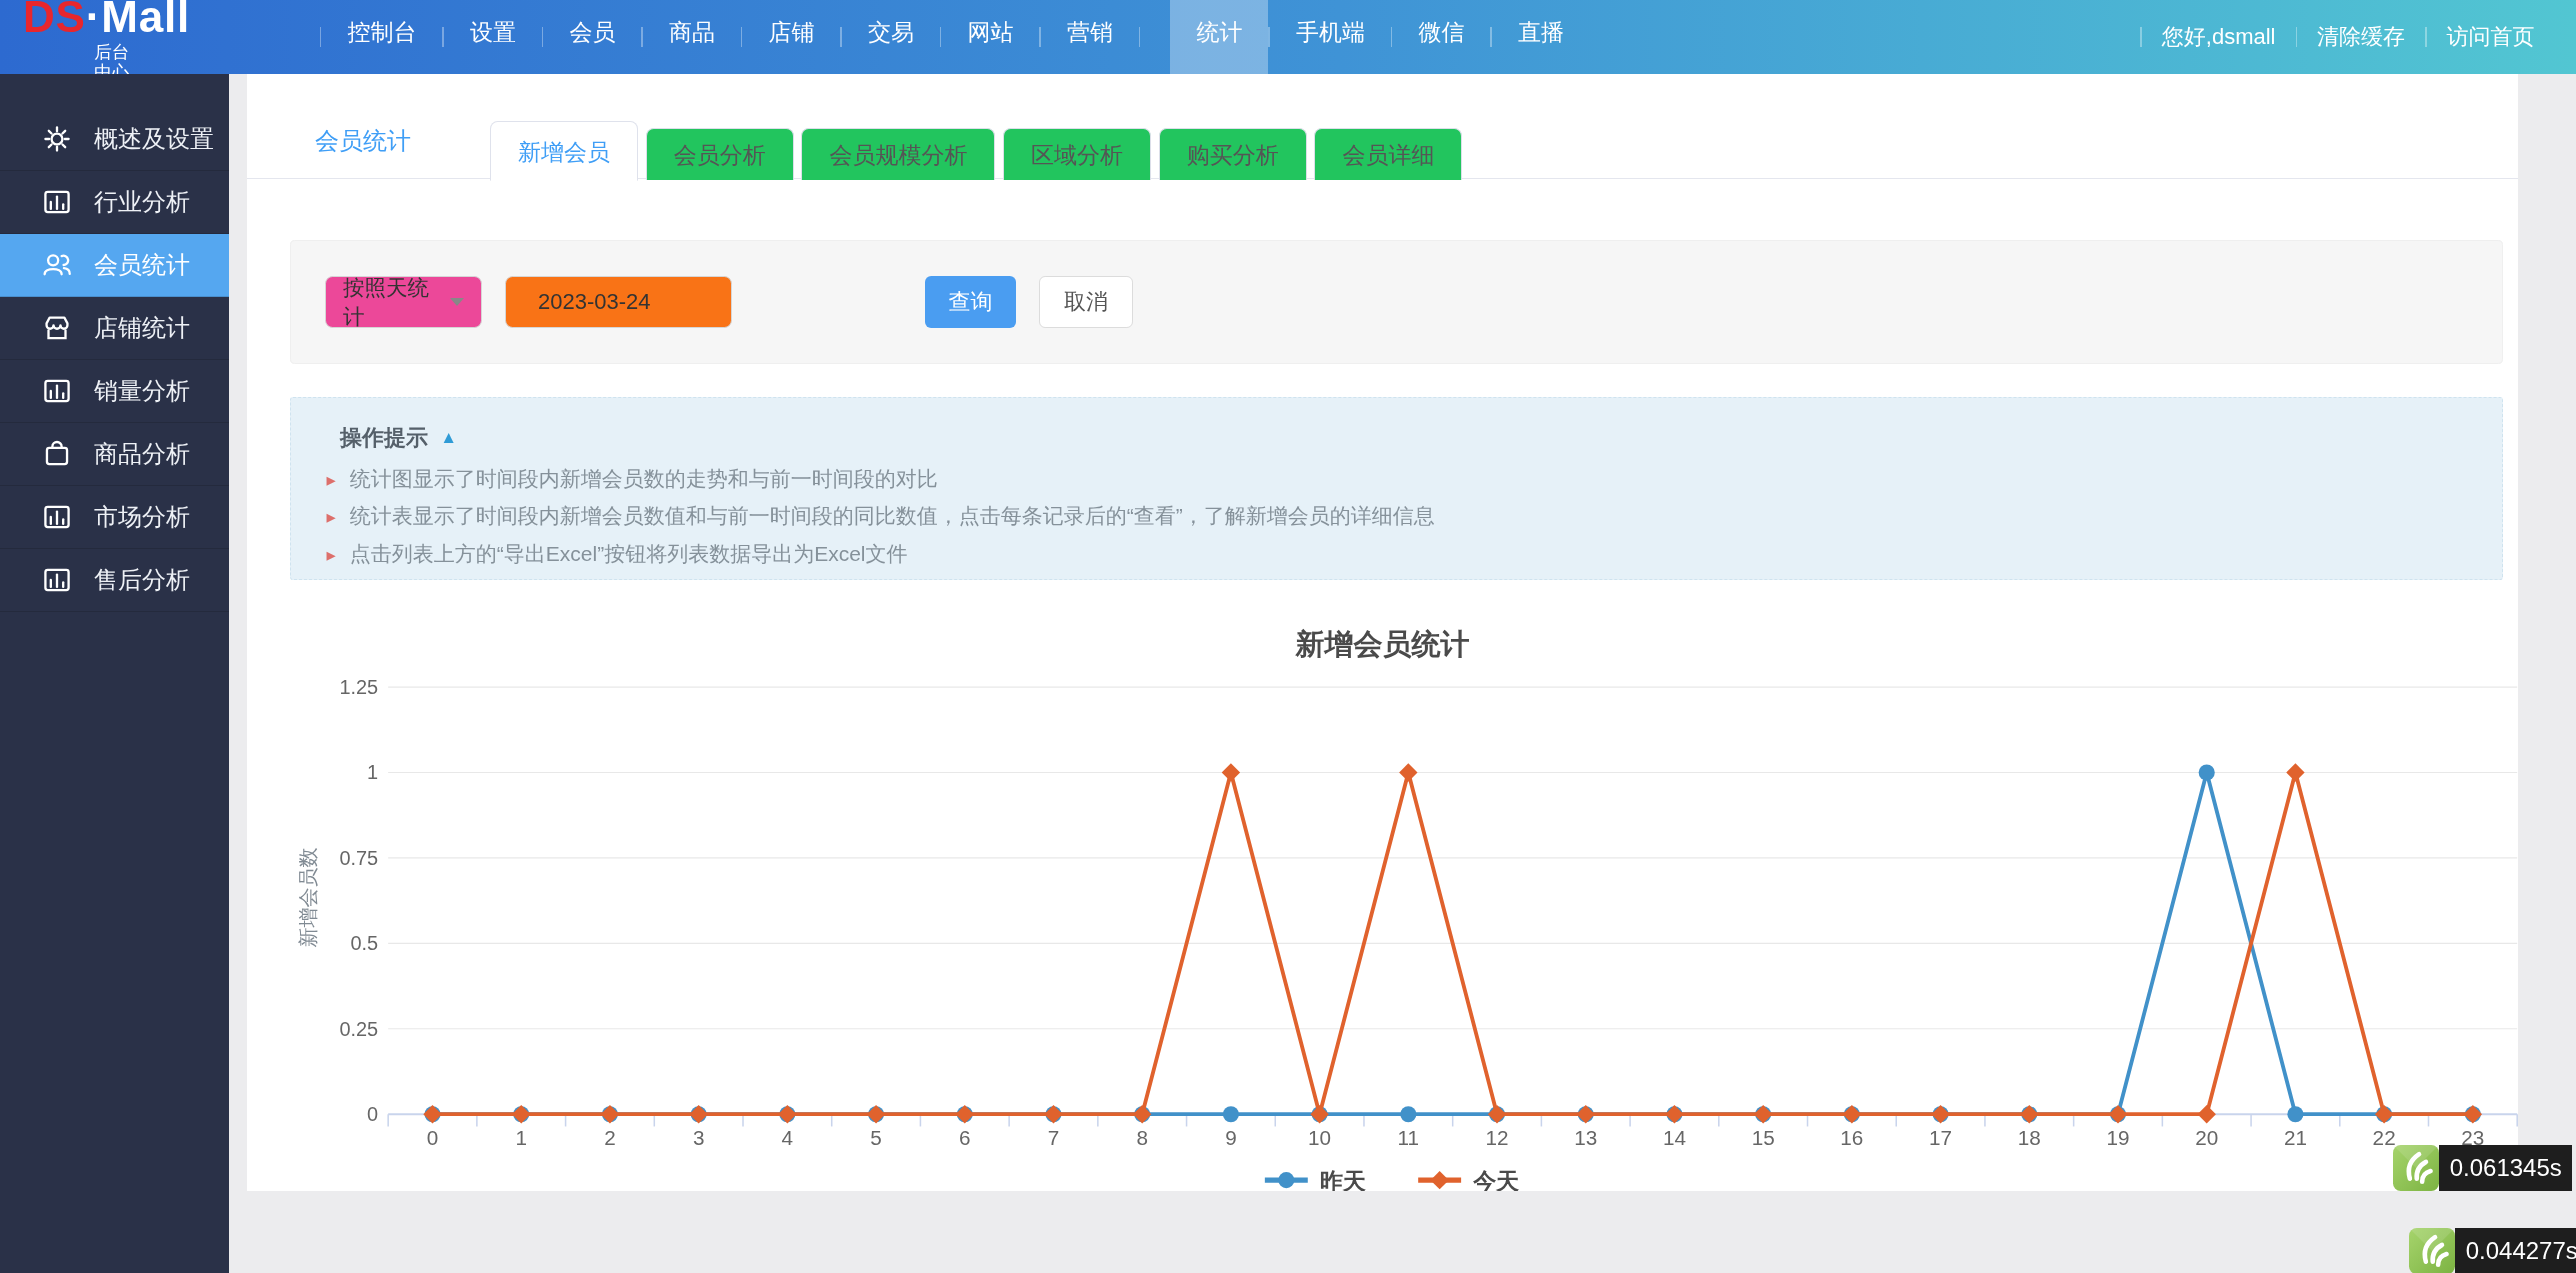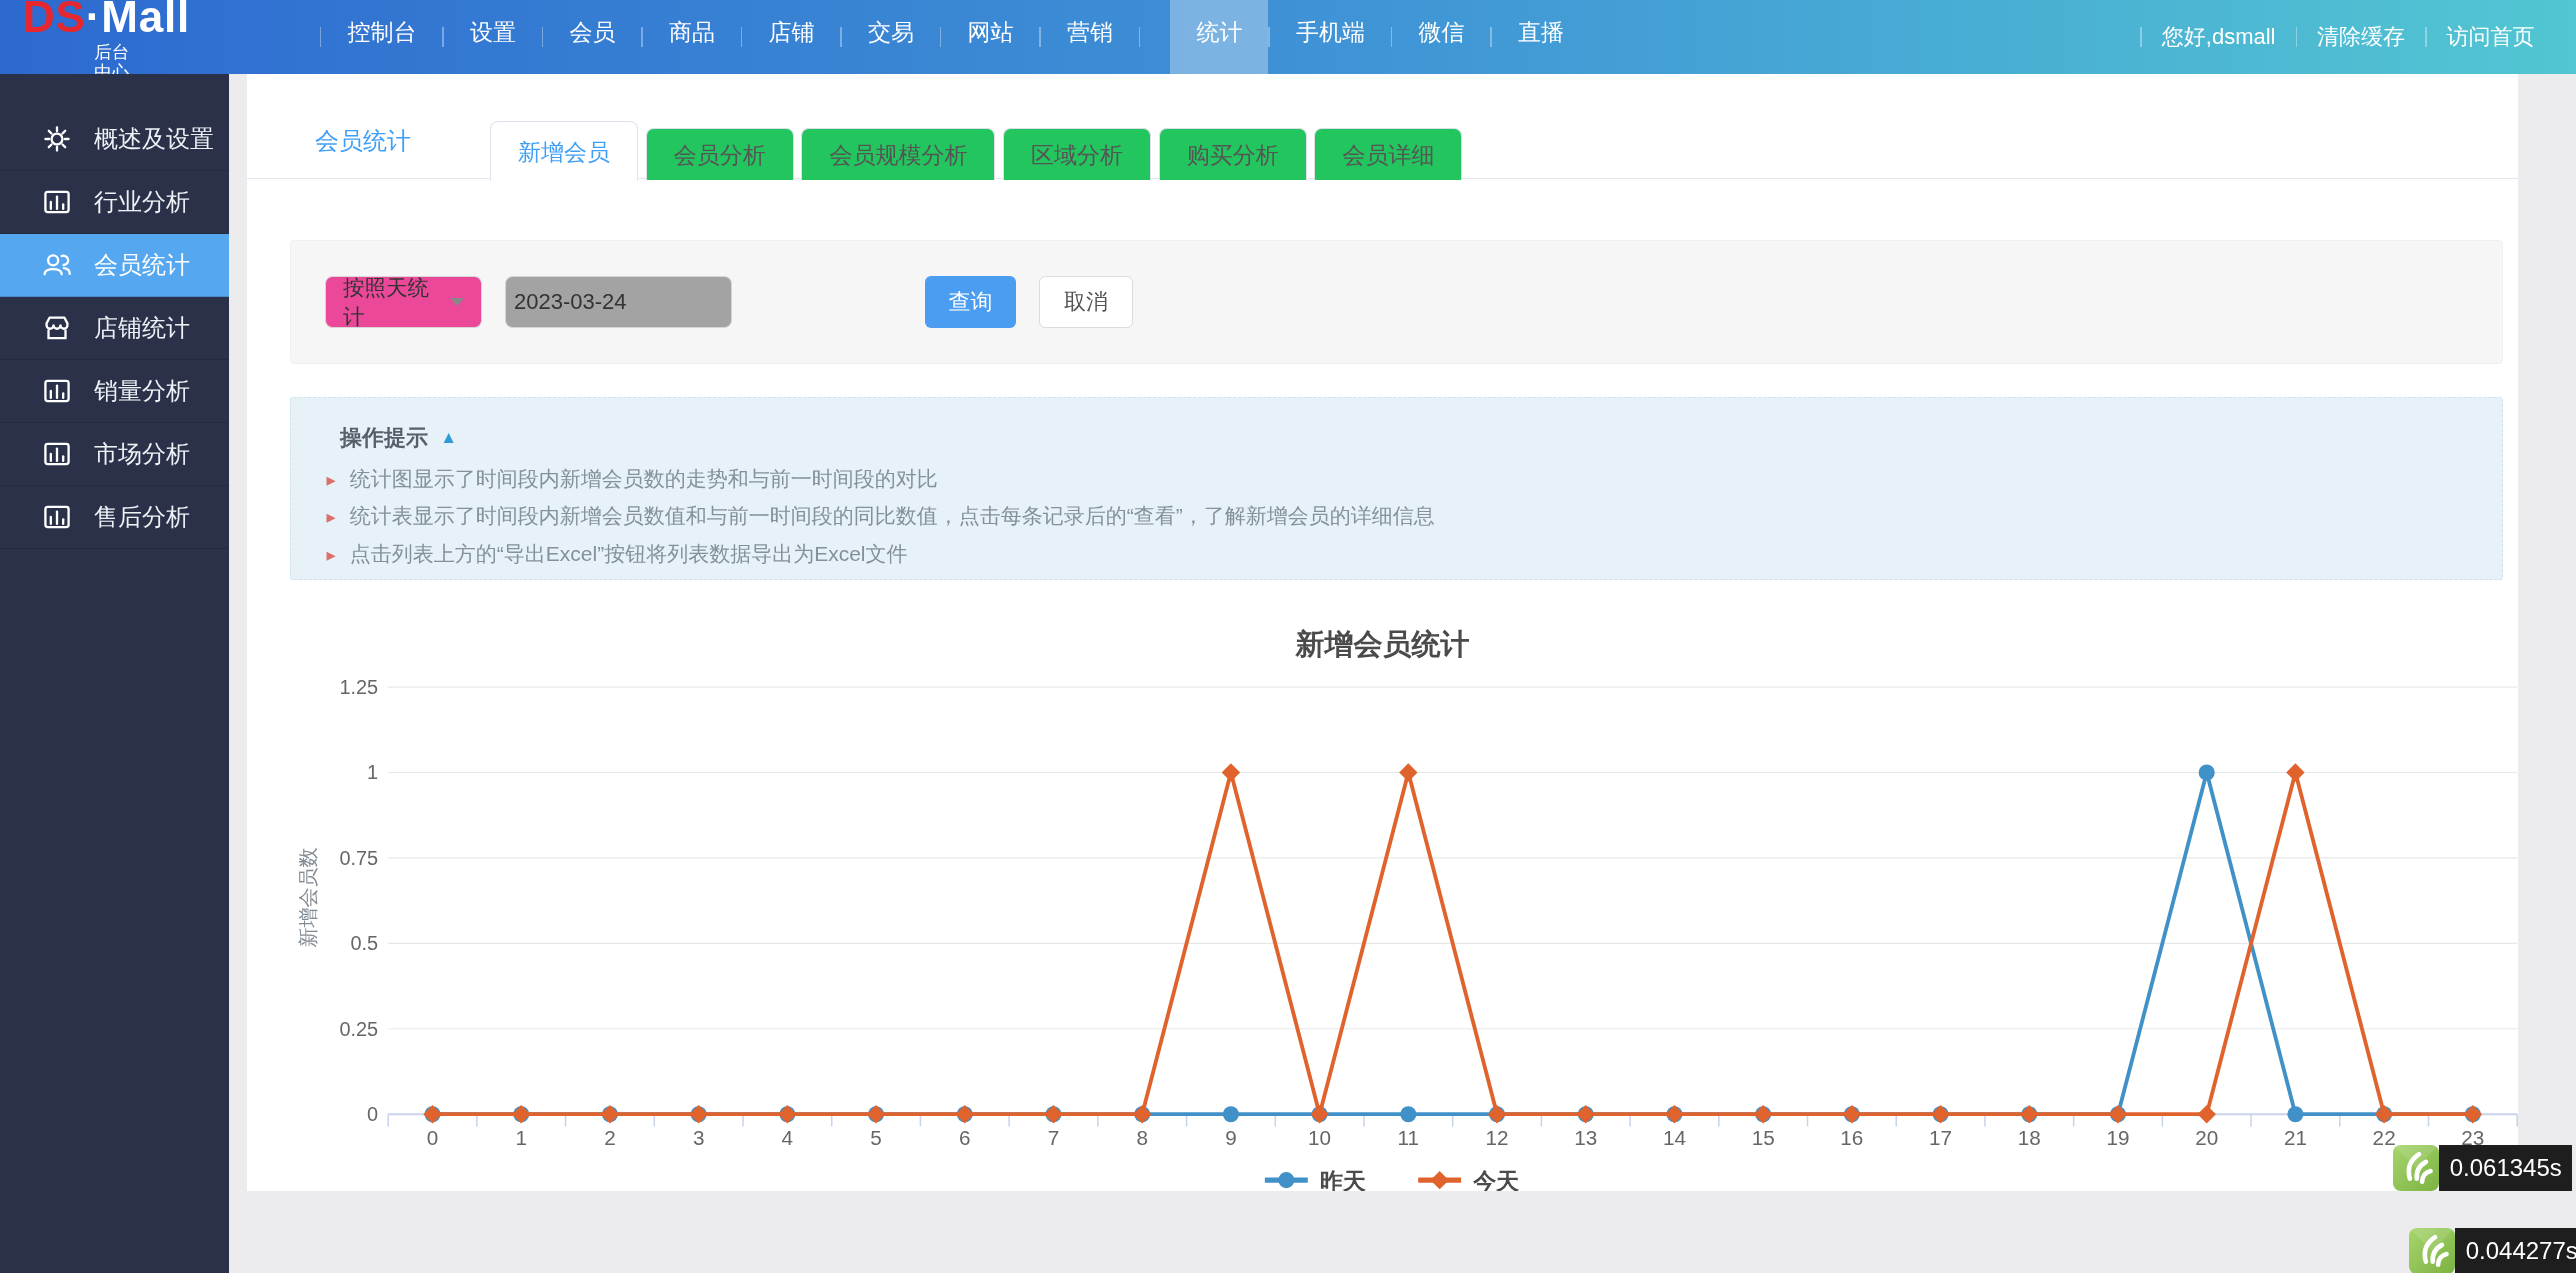--- a/index.html
+++ b/index.html
@@ -35,21 +35,21 @@
   .tabs-row { position:absolute; left:0; top:0; width:100%; height:105px; border-bottom:1.5px solid #e4e6ee; }
   .page-title { position:absolute; left:68px; bottom:21.5px; font-size:24px; color:#3f9ef6; }
   .tabs { position:absolute; left:243px; bottom:-1.5px; display:flex; align-items:flex-end; }
   .tab { height:52px; line-height:52px; padding:0 27px; margin-right:7.7px; background:#22c55e; border:1.5px solid #dcdfe9; border-bottom:none; border-radius:7.7px 7.7px 0 0; font-size:23px; color:#555; cursor:pointer; white-space:nowrap; }
   .tab.active { height:60px; line-height:60px; background:#fff; color:#3f9ef6; border-color:#dfe2ec; border-bottom:1.5px solid #fff; margin-bottom:-1.5px; }
 
   
   .filter-box { position:absolute; left:43px; top:166px; width:2213px; height:124px; background:#f6f6f6; border:0.8px solid #efefef; border-radius:4.6px; display:flex; align-items:center; }
   .select { width:157px; height:52px; margin-left:34px; background:#ec4899; border:1.5px solid #d6d6d6; border-radius:7.7px; display:flex; align-items:center; justify-content:space-between; padding:0 17px; font-size:21.5px; color:#333; cursor:pointer; }
   .select .caret { width:0; height:0; border-left:7px solid transparent; border-right:7px solid transparent; border-top:8.4px solid #888; margin-left:7.7px; }
-  .date-input { width:227px; height:52px; margin-left:23px; background:#a3a3a3; border:1.5px solid #d6d6d6; border-radius:7.7px; font-size:22px; color:#333; padding:0 8px; outline:none; font-family:inherit; }
+  .date-input { width:227px; height:52px; margin-left:23px; background:#f97316; border:1.5px solid #d6d6d6; border-radius:7.7px; font-size:22px; color:#333; padding:0 32px; outline:none; font-family:inherit; }
   .btn { height:52px; border-radius:6.1px; font-size:22px; cursor:pointer; font-family:inherit; }
   .btn-primary { width:91px; margin-left:193px; background:#4a9df1; border:none; color:#fff; }
   .btn-plain { width:94px; margin-left:23px; background:#fff; border:1.5px solid #dcdcdc; color:#555; }
 
   
   .tips-box { position:absolute; left:43px; top:323px; width:2213px; height:183px; background:#e6f1f8; border:1.5px dashed #cfe3ef; border-radius:3.1px; }
   .tips-title-row { margin:24.5px 0 0 49px; display:flex; align-items:center; }
   .tips-title { font-size:22px; color:#55606a; font-weight:bold; }
   .tips-caret { font-size:17px; color:#2f9bd6; margin-left:12.3px; cursor:pointer; }
   .tips-list { margin:14px 0 0 31px; list-style:none; }
@@ -162,20 +162,27 @@
     <div class="side-item">
       <span class="sicon"><svg viewBox="0 0 44 44" width="34" height="34">
           <rect x="7" y="9" width="30" height="26" rx="3" fill="none" stroke="#fff" stroke-width="3"></rect>
           <g stroke="#fff" stroke-width="3" stroke-linecap="round">
             <line x1="14" y1="31" x2="14" y2="22"></line>
             <line x1="22" y1="31" x2="22" y2="15"></line>
             <line x1="30" y1="31" x2="30" y2="25"></line>
           </g>
         </svg></span>
       <span>销量分析</span>
+    </div>
+    <div class="side-item">
+      <span class="sicon"><svg viewBox="0 0 44 44" width="34" height="34">
+          <rect x="9" y="14" width="26" height="21" rx="3" fill="none" stroke="#fff" stroke-width="3"></rect>
+          <path d="M16 14 v-1.5 a6 6 0 0 1 12 0 V14" fill="none" stroke="#fff" stroke-width="3" stroke-linecap="round"></path>
+        </svg></span>
+      <span>商品分析</span>
     </div>
     <div class="side-item">
       <span class="sicon"><svg viewBox="0 0 44 44" width="34" height="34">
           <rect x="7" y="9" width="30" height="26" rx="3" fill="none" stroke="#fff" stroke-width="3"></rect>
           <g stroke="#fff" stroke-width="3" stroke-linecap="round">
             <line x1="14" y1="31" x2="14" y2="22"></line>
             <line x1="22" y1="31" x2="22" y2="15"></line>
             <line x1="30" y1="31" x2="30" y2="25"></line>
           </g>
         </svg></span>

